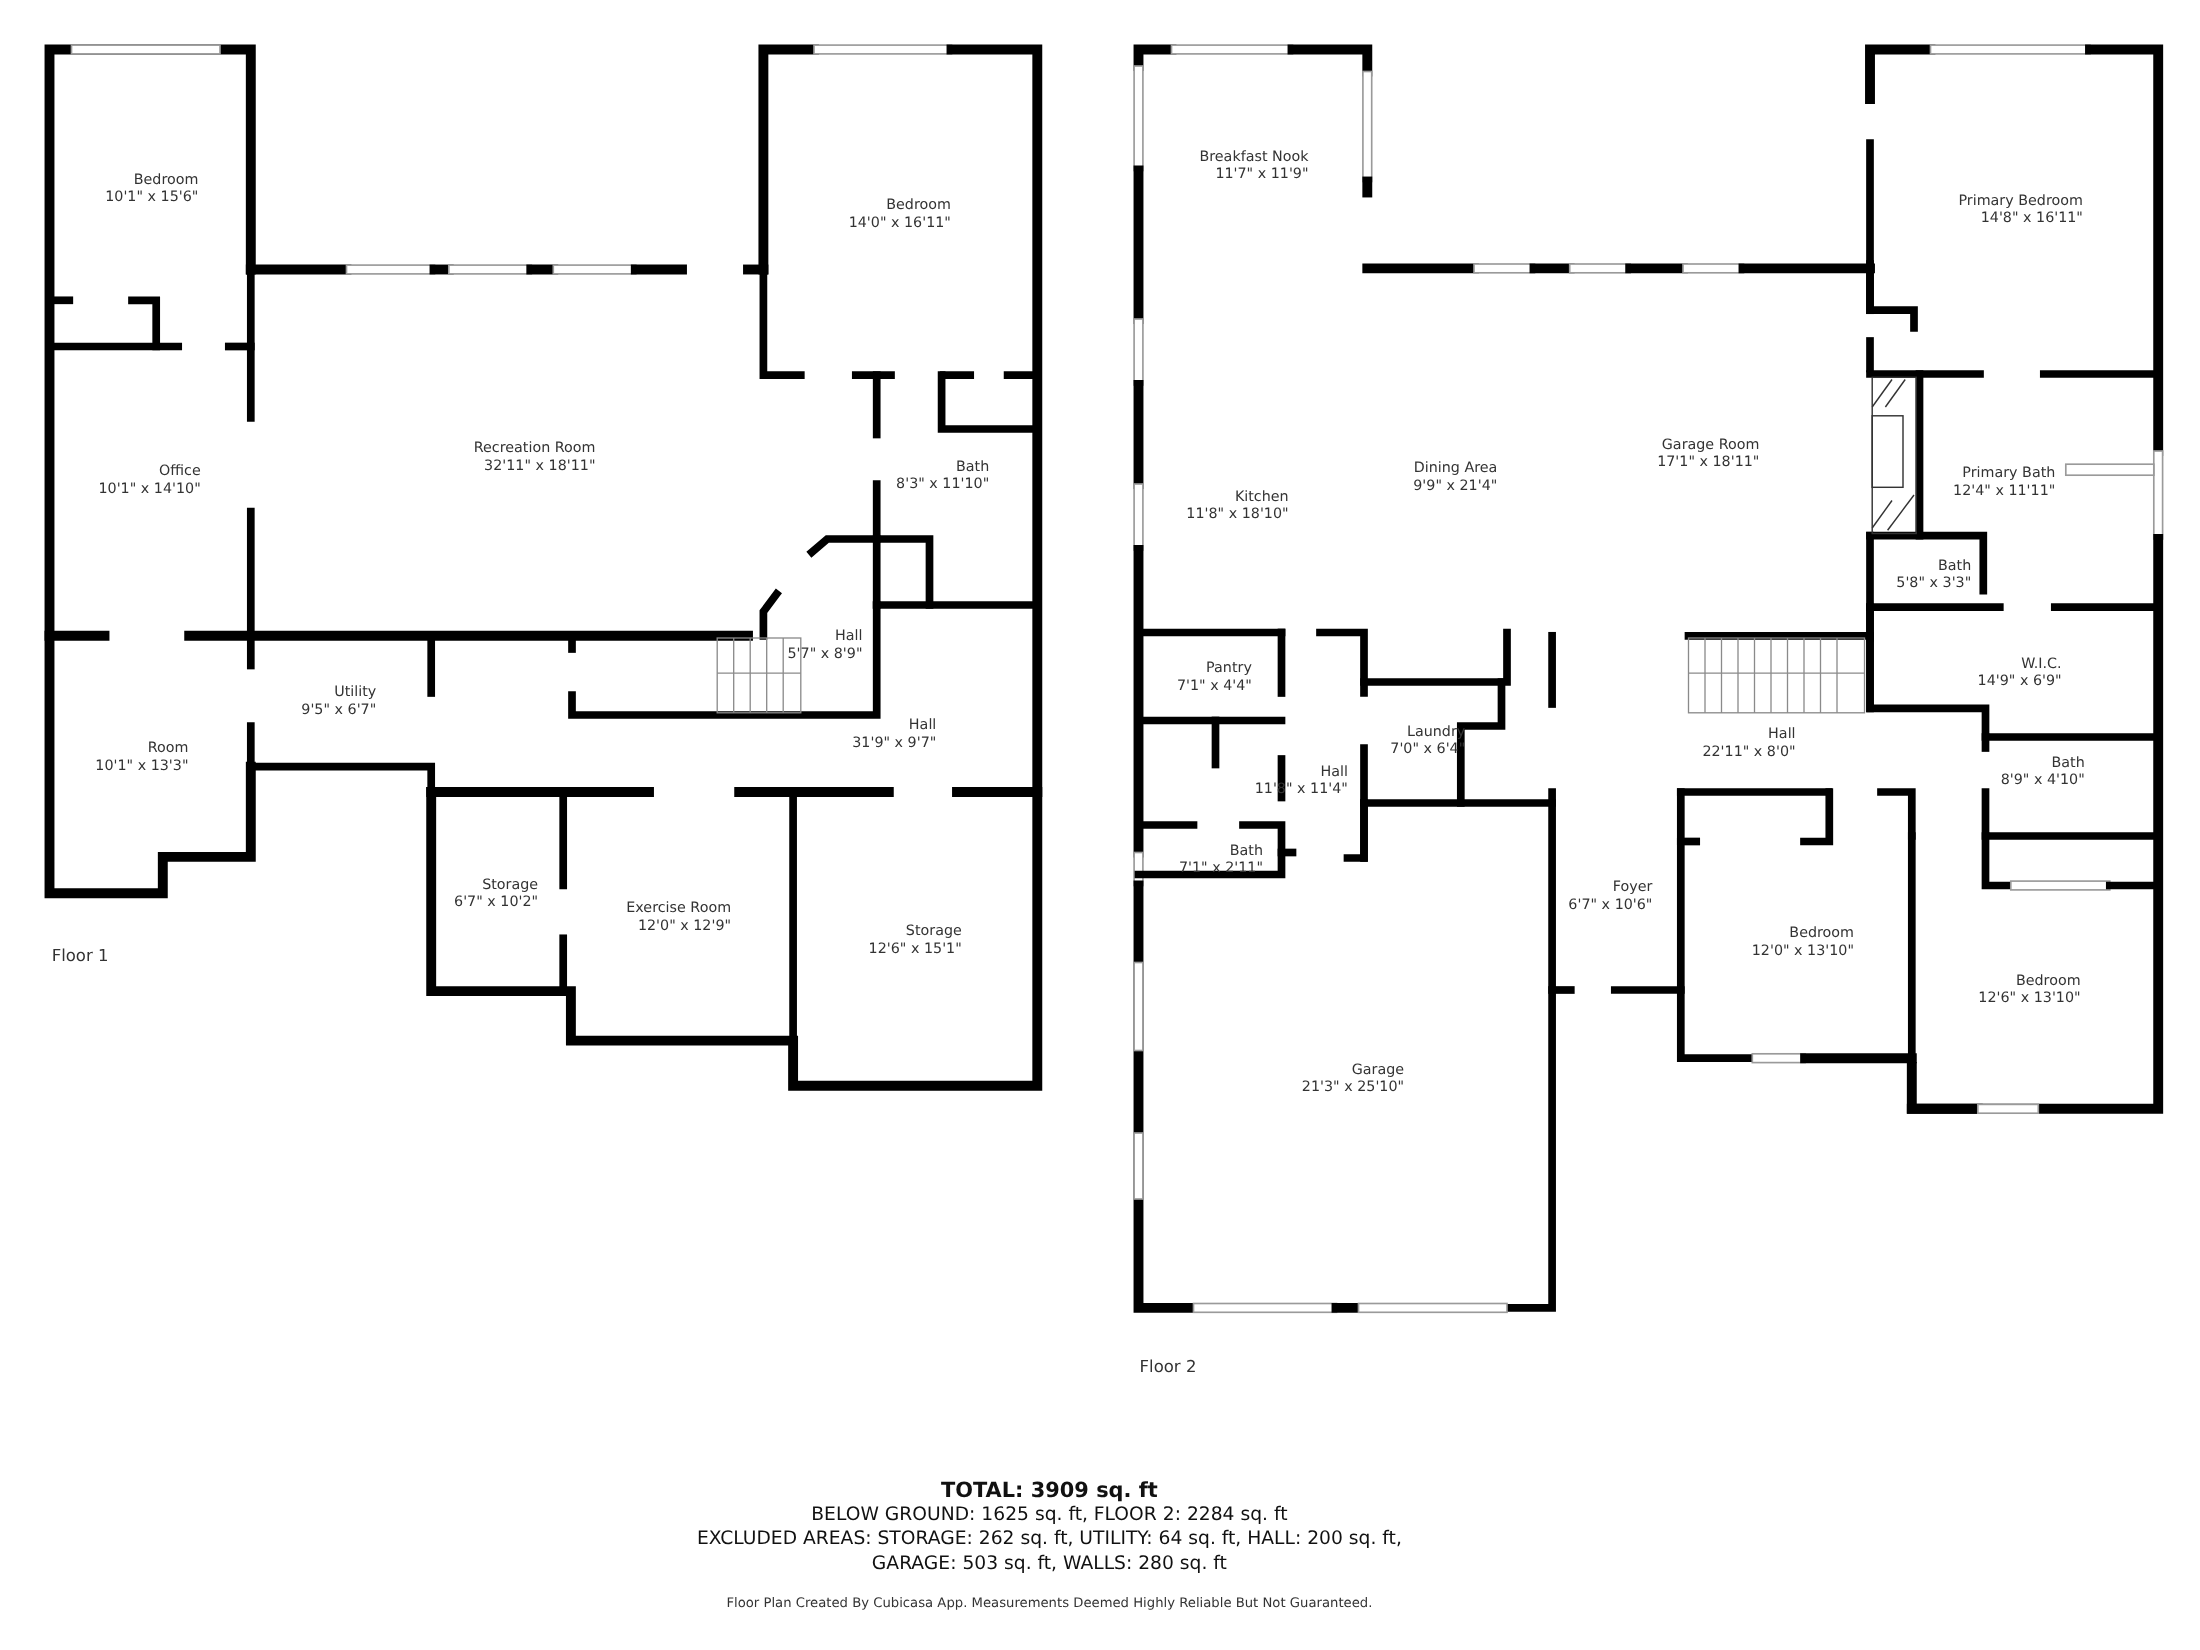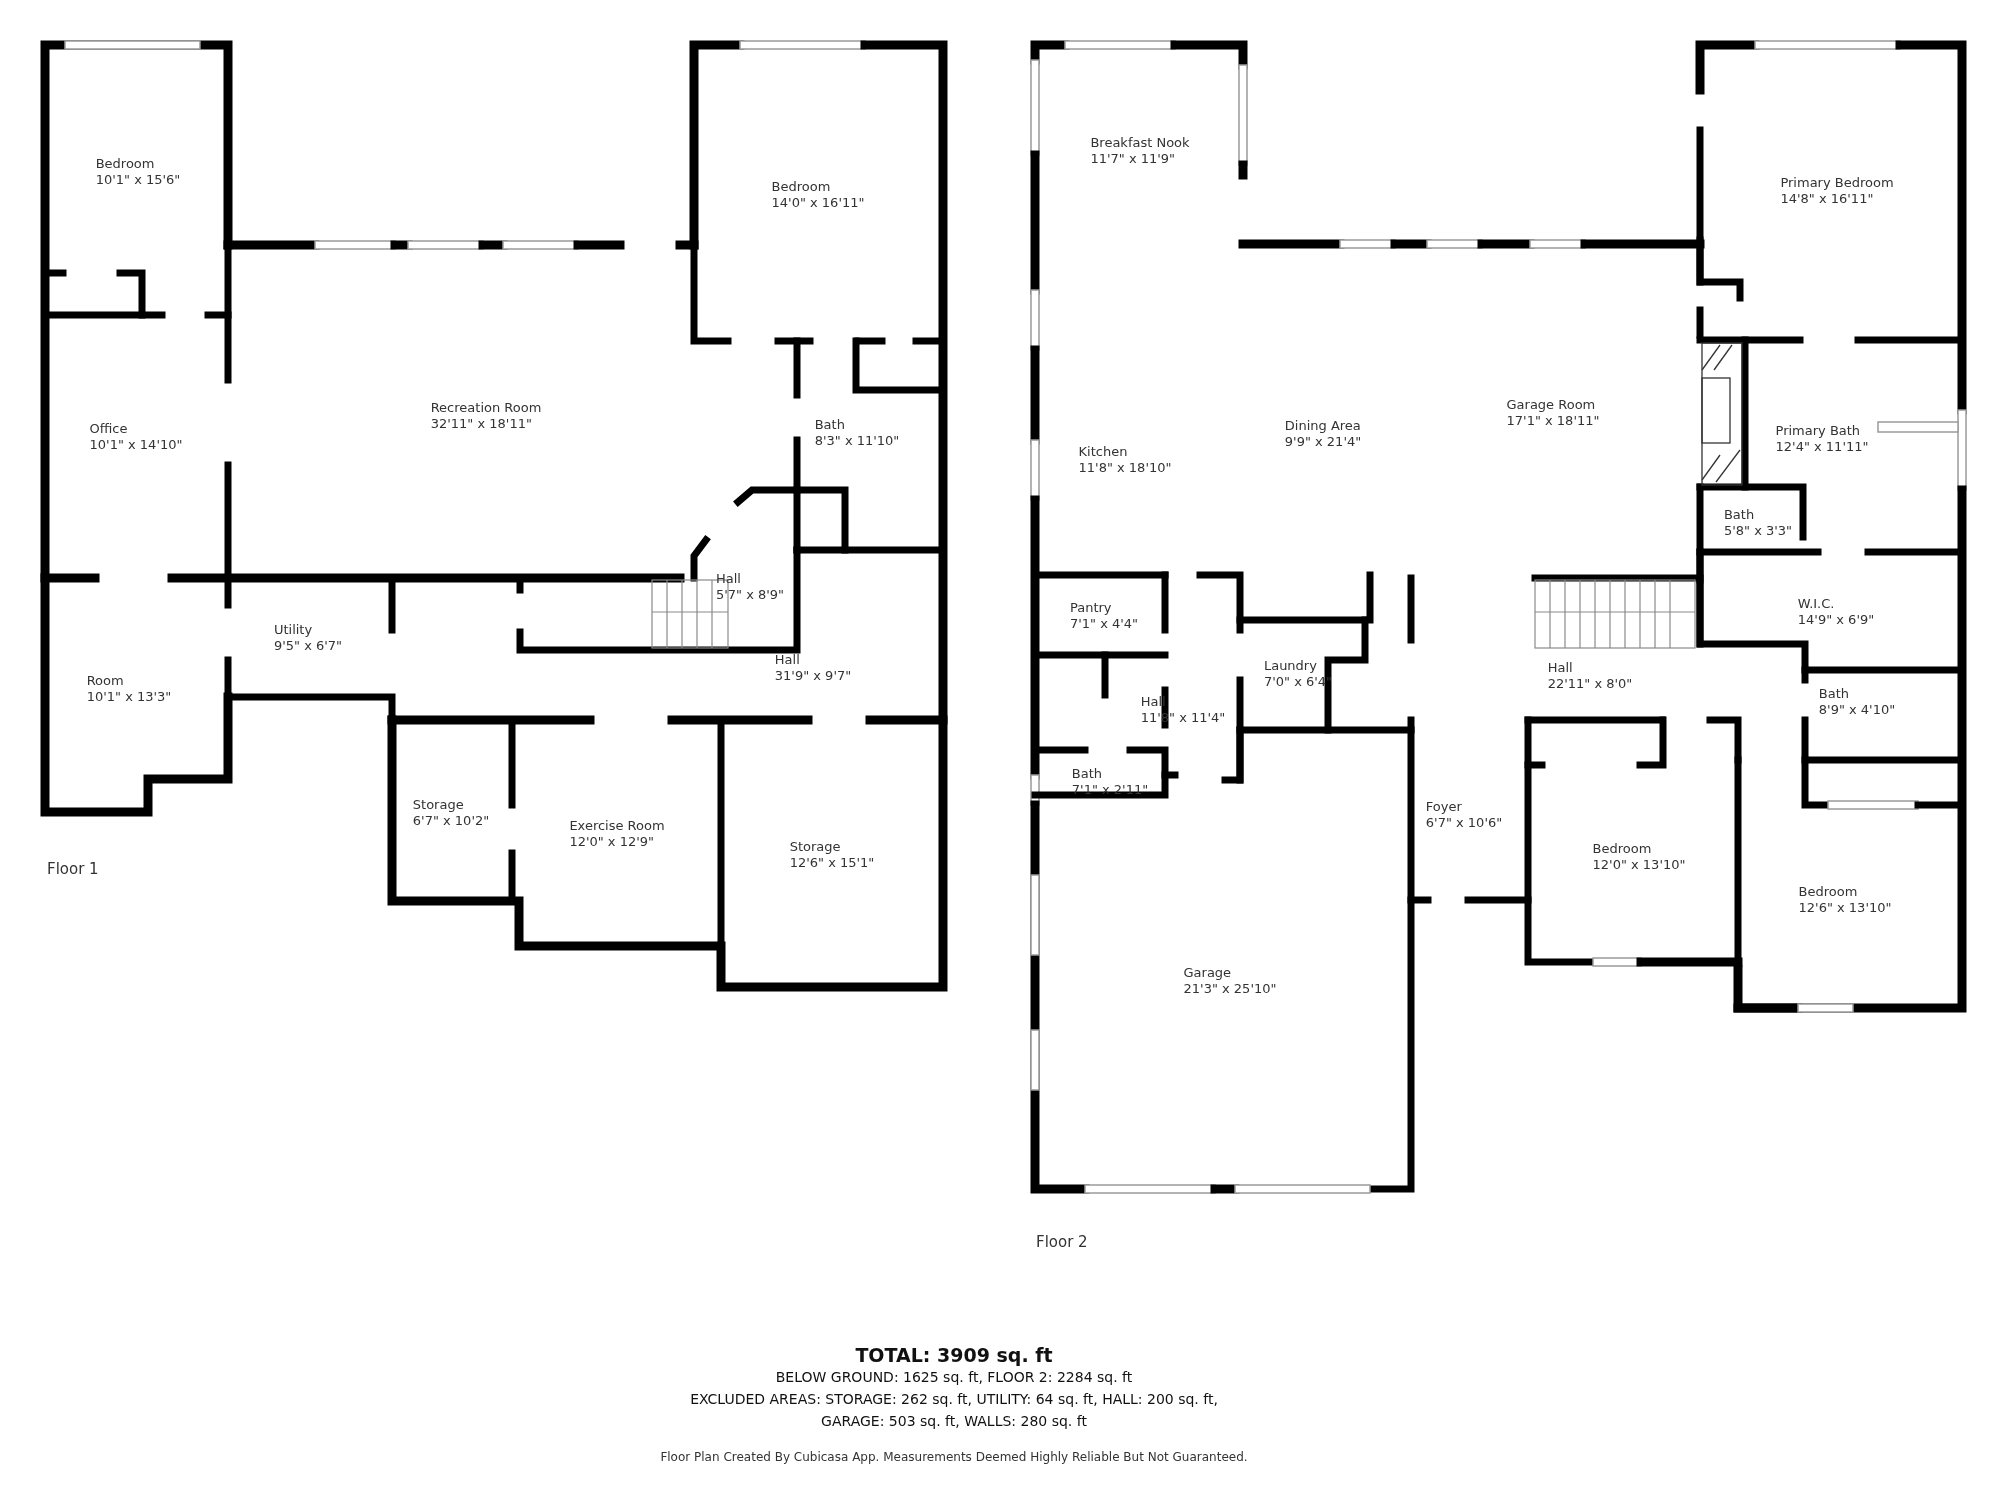--- a/index.html
+++ b/index.html
@@ -3,25 +3,25 @@
 <meta charset="utf-8">
 <style>
   html, body { margin:0; padding:0; background:#ffffff; }
   body { width:2000px; height:1500px; position:relative; overflow:hidden; font-family:"DejaVu Sans", sans-serif; }
   svg.plan { position:absolute; left:0; top:0; width:2000px; height:1500px; }
   .wall { stroke:#000; stroke-width:9; fill:none; stroke-linecap:square; }
   .iwall { stroke:#000; stroke-width:7; fill:none; stroke-linecap:square; }
   .win { stroke:#9a9a9a; stroke-width:1.5; fill:#fff; }
   .stair { stroke:#8a8a8a; stroke-width:1.2; fill:none; }
   .hatch { stroke:#333; stroke-width:1.3; fill:none; }
-  .room-label { position:absolute; transform:translate(-50%,-50%); text-align:left; color:#333; font-size:13px; line-height:16px; white-space:nowrap; }
+  .room-label { position:absolute; transform:translate(-50%,-50%); text-align:right; color:#333; font-size:13px; line-height:16px; white-space:nowrap; }
   .room-label .dim { display:block; }
   .floor-label { position:absolute; font-size:15px; color:#333; }
   .summary { position:absolute; left:0; width:1908px; text-align:center; color:#111; }
-  .summary-line { font-size:14px; line-height:22px; }
+  .summary-line { font-size:17px; line-height:22px; }
   .credit { font-size:12px; color:#333; }
 </style>
 </head>
 <body>
 
 <svg class="plan" viewBox="0 0 2000 1500" xmlns="http://www.w3.org/2000/svg">
 
   <g>
 
     <polyline class="wall" points="228,245 228,45 45,45 45,812 148,812 148,779 228,779 228,697"></polyline>

